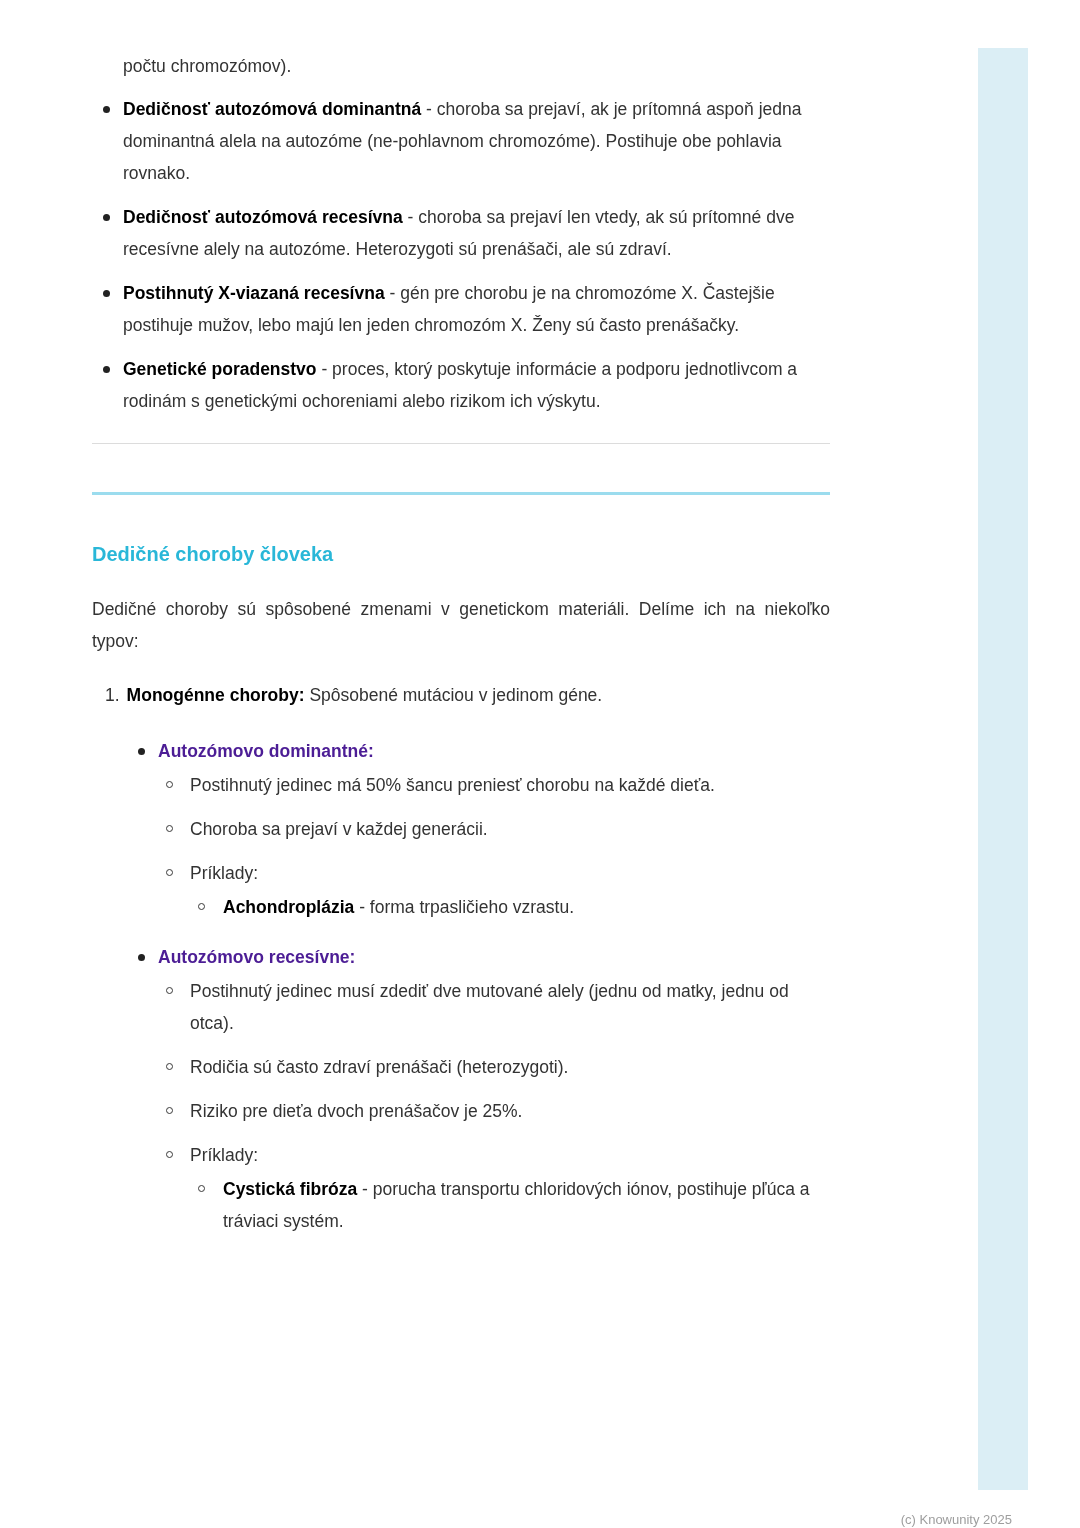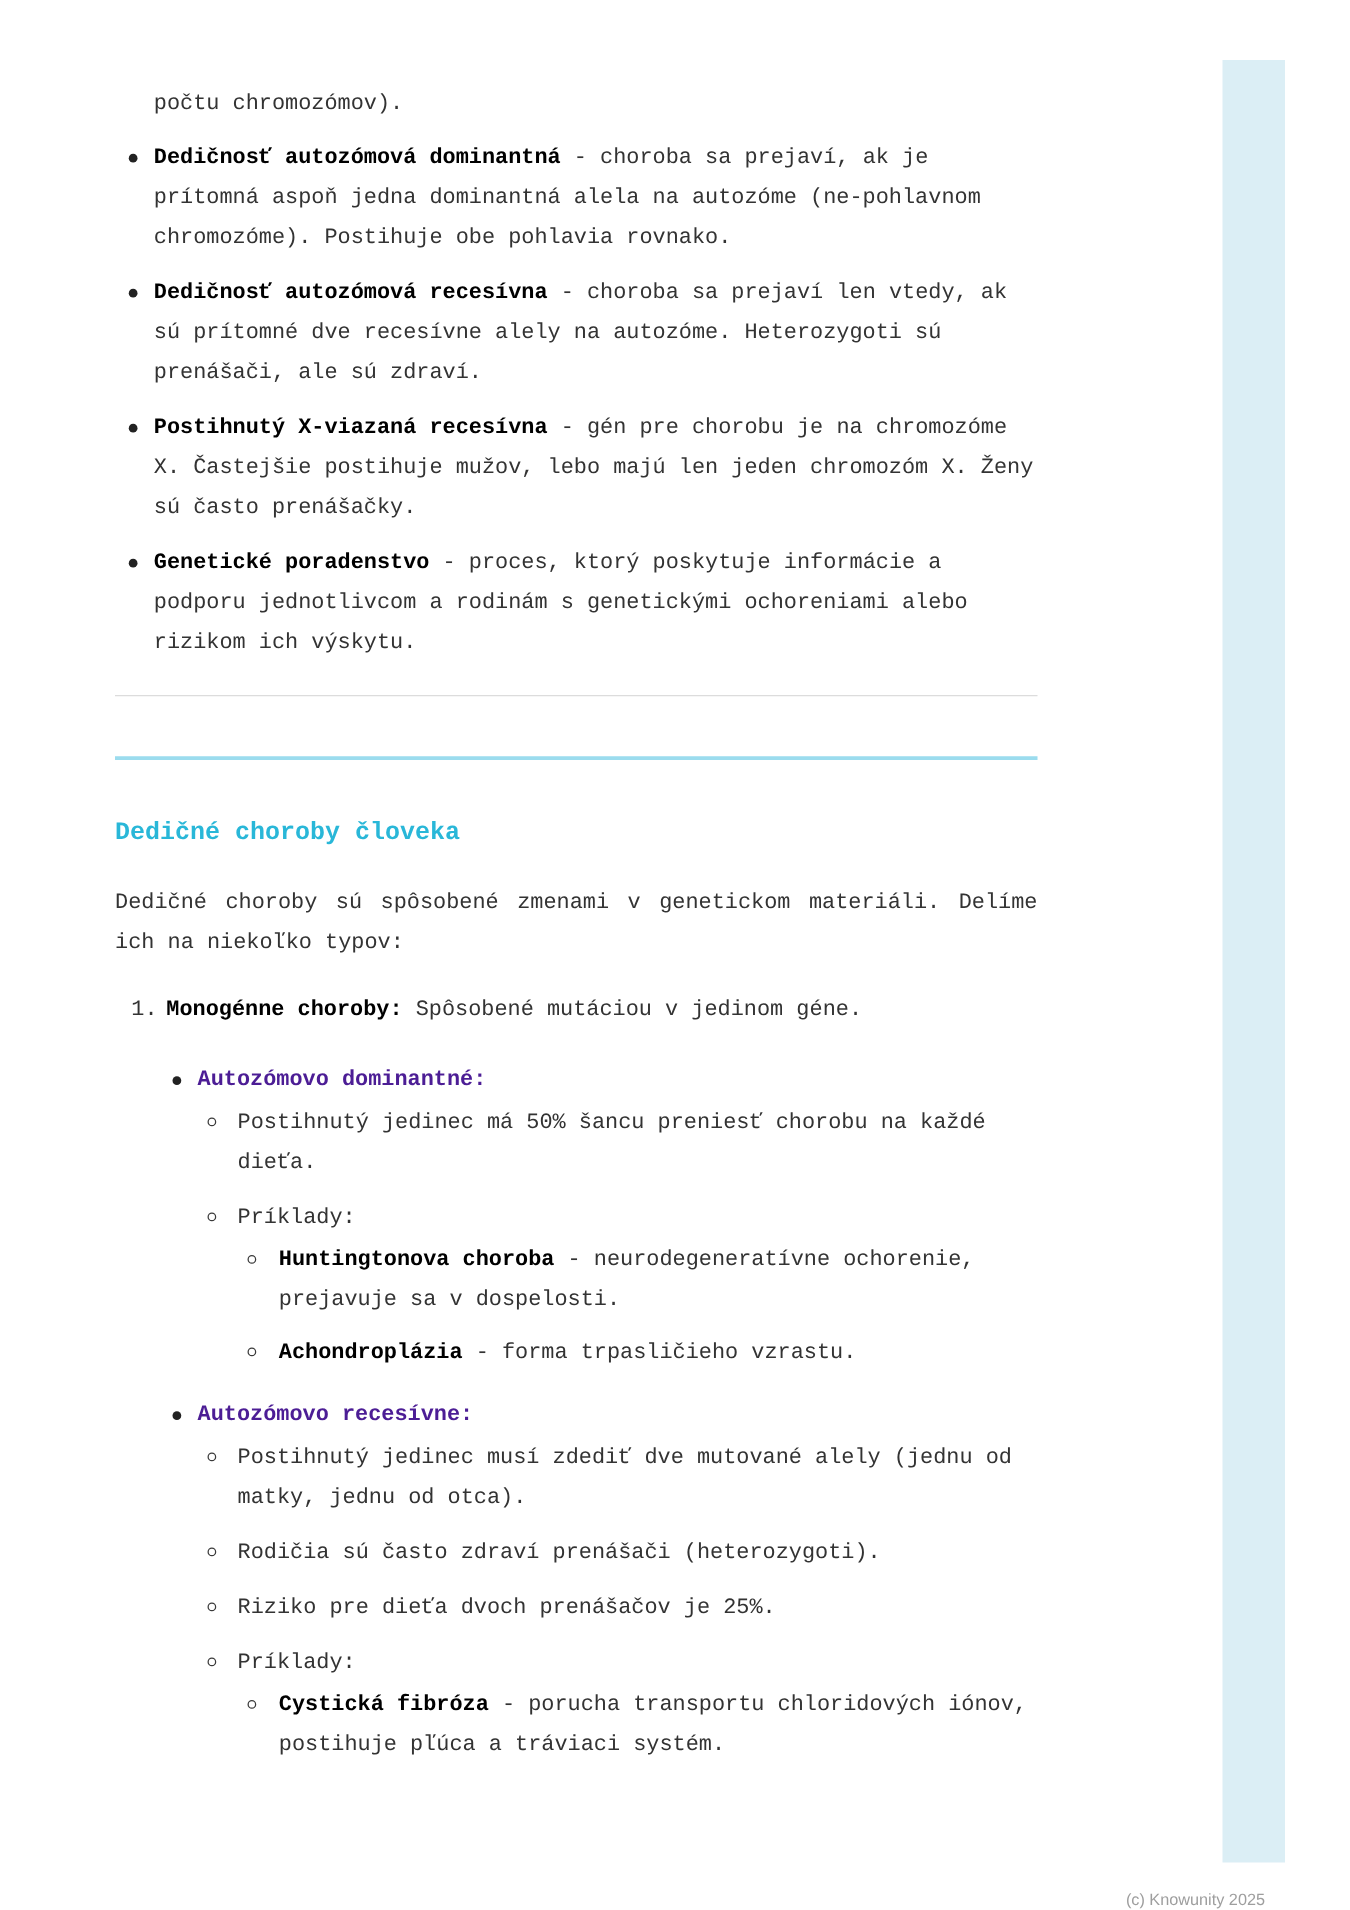--- a/index.html
+++ b/index.html
@@ -9,25 +9,24 @@
     height: 1528px;
     background: #ffffff;
     font-family: "Liberation Sans", sans-serif;
     color: #333333;
     position: relative;
     overflow: hidden;
   }
   .content {
     position: absolute;
     left: 92px;
-    top: 67px;
+    top: 50px;
     width: 738px;
     font-size: 17.5px;
     line-height: 32px;
-    font-family: Liberation Mono, monospace;
   }
   .b { font-weight: 700; color: #000000; }
 
   
   .fragment { margin: 0 0 11px 0; padding-left: 31px; }
 
   
   ul.toplist { list-style: none; margin: 0; padding: 0; }
   ul.toplist > li { position: relative; padding-left: 31px; margin-bottom: 12px; }
   ul.toplist > li::before {
@@ -117,24 +116,24 @@
 
   <div>
     <p class="num-head"><span class="num">1.</span><span class="b">Monogénne choroby:</span><span> Spôsobené mutáciou v jedinom géne.</span></p>
 
     <ul class="lvl1">
 
       <li>
         <p class="lvl1-title">Autozómovo dominantné:</p>
         <ul class="lvl2">
           <li><span>Postihnutý jedinec má 50% šancu preniesť chorobu na každé dieťa.</span></li>
+          <li><span>Choroba sa prejaví v každej generácii.</span></li>
           <li>
             <span>Príklady:</span>
             <ul class="lvl3">
-              <li><span class="b">Huntingtonova choroba</span><span> - neurodegeneratívne ochorenie, prejavuje sa v dospelosti.</span></li>
               <li><span class="b">Achondroplázia</span><span> - forma trpasličieho vzrastu.</span></li>
             </ul>
           </li>
         </ul>
       </li>
 
       <li>
         <p class="lvl1-title">Autozómovo recesívne:</p>
         <ul class="lvl2">
           <li><span>Postihnutý jedinec musí zdediť dve mutované alely (jednu od matky, jednu od otca).</span></li>

